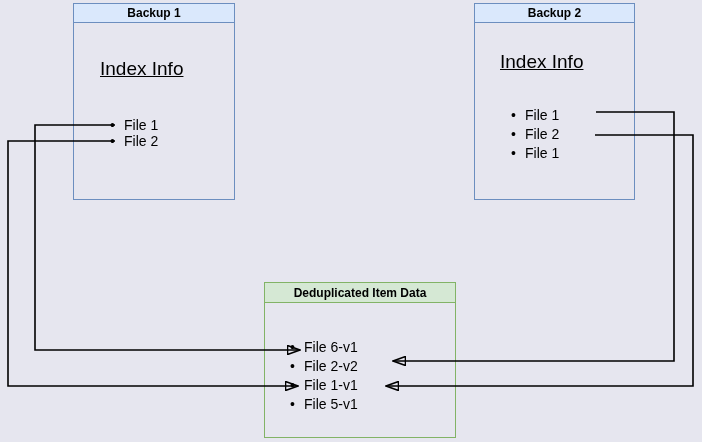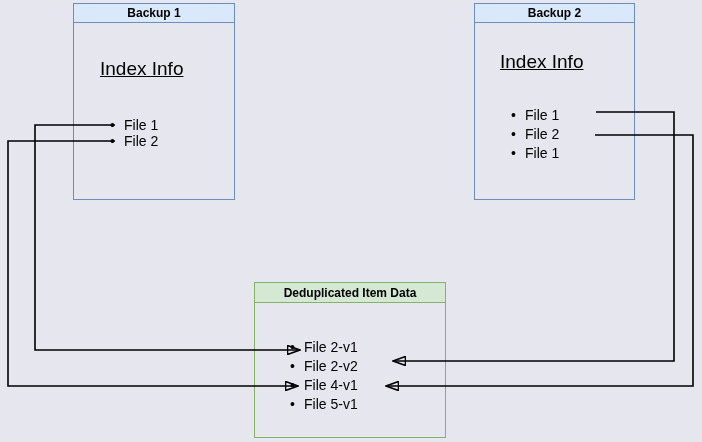--- a/index.html
+++ b/index.html
@@ -32,21 +32,21 @@
     font-weight: bold;
     font-size: 12px;
     box-sizing: border-box;
     border-bottom: 1px solid;
   }
   .blue  .box-header { background: #dae8fc; border-bottom-color: #6c8ebf; height: 19px; }
   .green .box-header { background: #d5e8d4; border-bottom-color: #82b366; height: 20px; }
 
   #backup1-box { left: 73px;  top: 3px;   width: 162px; height: 197px; }
   #backup2-box { left: 474px; top: 3px;   width: 161px; height: 197px; }
-  #dedup-box   { left: 254px; top: 282px; width: 192px; height: 156px; }
+  #dedup-box   { left: 264px; top: 282px; width: 192px; height: 156px; }
 
   .index-label {
     position: absolute;
     font-size: 19px;
     line-height: 18px;
     white-space: nowrap;
     text-decoration: underline;
   }
   #backup1-index { left: 100px; top: 60px; }
   #backup2-index { left: 500px; top: 53px; }
@@ -113,23 +113,23 @@
     <li>File 2</li>
     <li>File 1</li>
   </ul>
 
   <div class="box green" id="dedup-box">
     <div class="box-header">
       <span>Deduplicated Item Data</span>
     </div>
   </div>
   <ul class="file-list" id="dedup-files">
-    <li>File 2-v1</li>
+    <li>File 6-v1</li>
     <li>File 2-v2</li>
-    <li>File 4-v1</li>
+    <li>File 1-v1</li>
     <li>File 5-v1</li>
   </ul>
 
   <svg class="connectors" viewBox="0 0 702 442" xmlns="http://www.w3.org/2000/svg">
     <defs>
       <marker id="ah" markerUnits="userSpaceOnUse" markerWidth="14" markerHeight="10" refX="13" refY="5" orient="auto">
         <path d="M0.5,0.5 L13,5 L0.5,9.5 Z" fill="#000" stroke="none"></path>
       </marker>
     </defs>
     <path d="M115,125 L35,125 L35,350 L300,350" marker-end="url(#ah)"></path>

